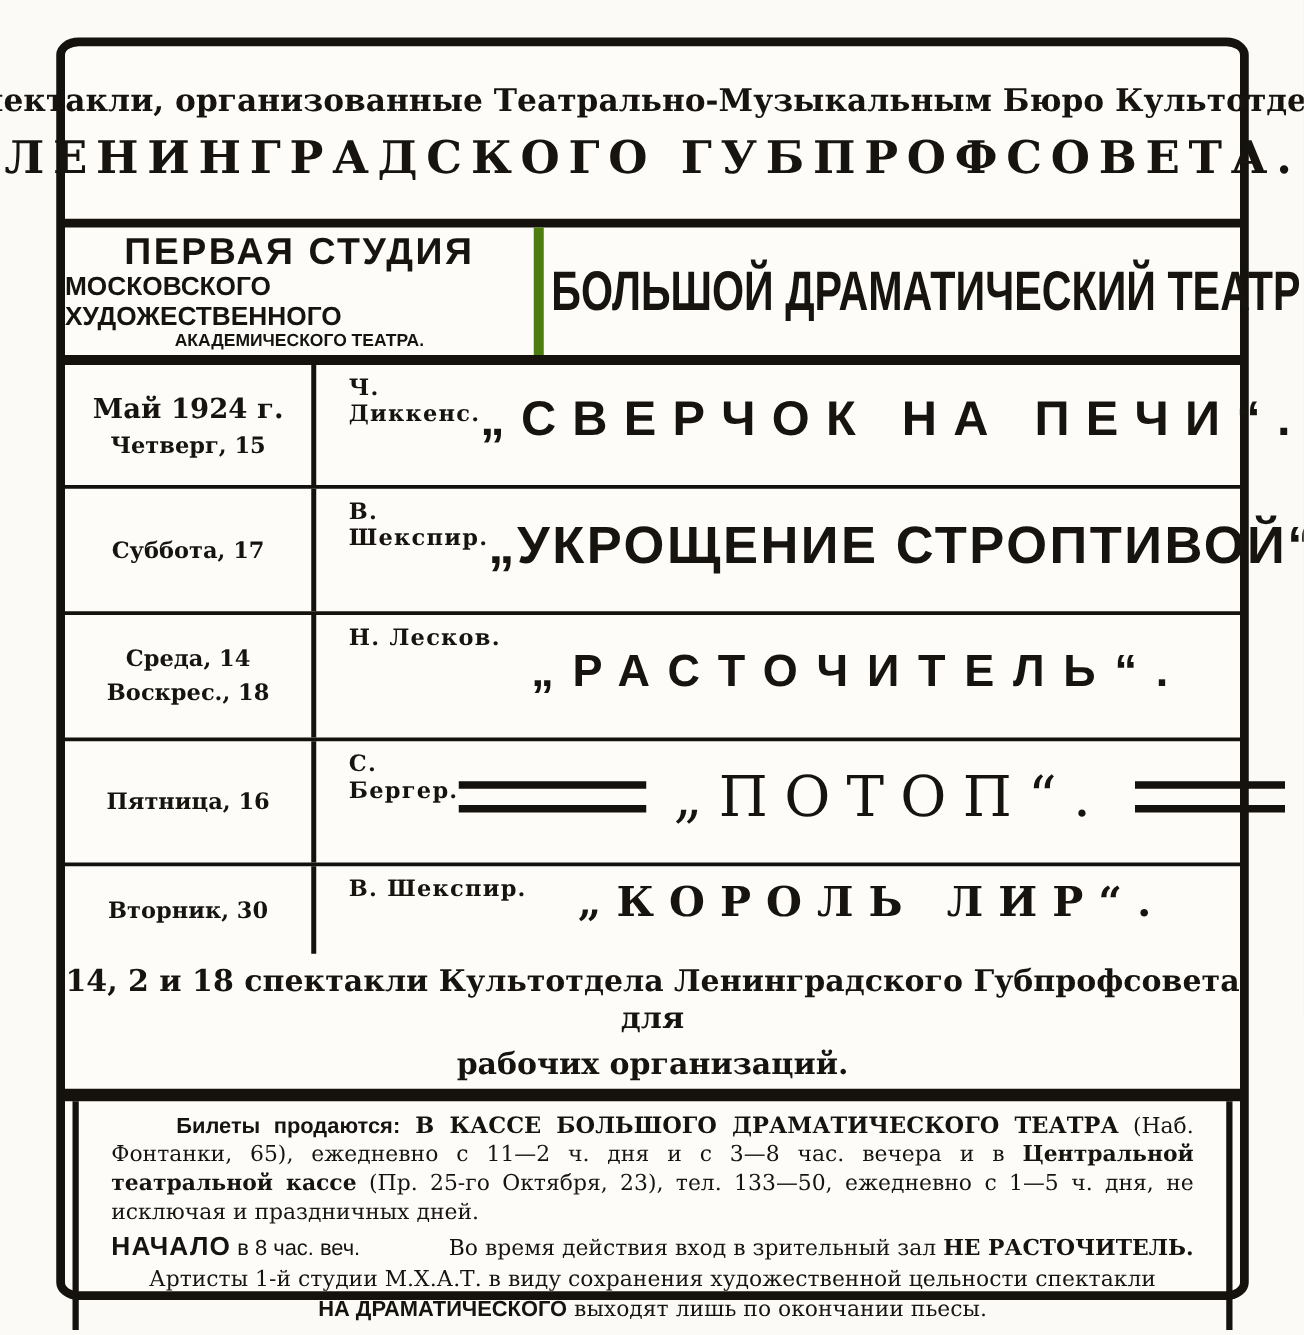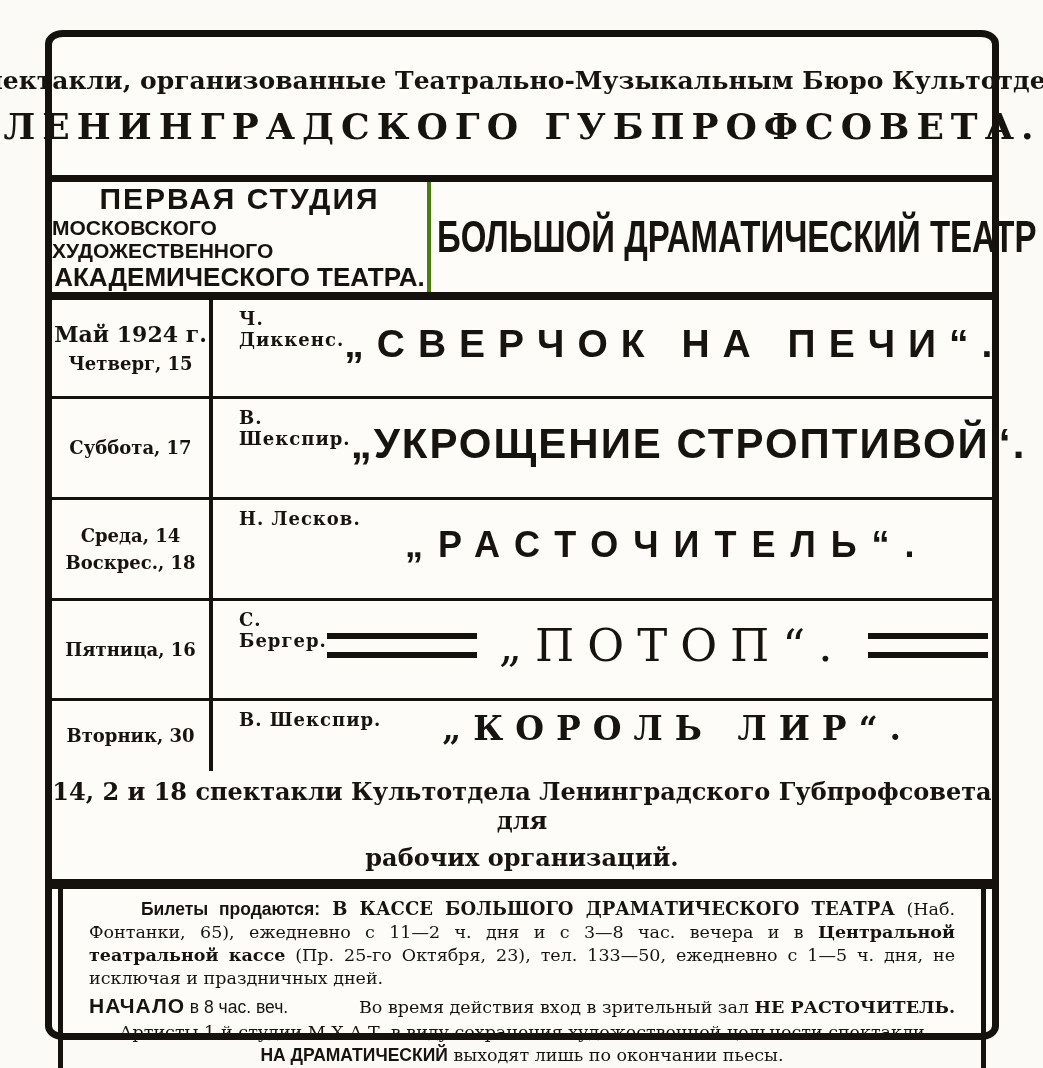--- a/index.html
+++ b/index.html
@@ -27,32 +27,32 @@
   .rule.h8{height:8px;}
   .rule.h10{height:10px;}
 
   
   .header{flex:0 0 138px;display:flex;flex-direction:column;justify-content:center;align-items:center;gap:10px;padding:0 10px;}
   .header .l1{font-size:25px;font-weight:bold;white-space:nowrap;}
   .header .l2{font-size:36px;font-weight:bold;letter-spacing:7px;white-space:nowrap;}
 
   
   .theatres{flex:0 0 102px;display:flex;}
-  .th-left{flex:0 0 375px;border-right:4px solid #4d7c0f;display:flex;flex-direction:column;justify-content:center;align-items:center;font-family:"Liberation Sans",sans-serif;font-weight:bold;line-height:1.12;}
+  .th-left{flex:0 0 375px;border-right:8px solid #4d7c0f;display:flex;flex-direction:column;justify-content:center;align-items:center;font-family:"Liberation Sans",sans-serif;font-weight:bold;line-height:1.12;}
   .th-left .a{font-size:30px;letter-spacing:2px;}
   .th-left .b{font-size:21px;}
-  .th-left .c{font-size:26px;}
+  .th-left .c{font-size:14px;}
   .th-right{flex:1;display:flex;align-items:center;justify-content:center;gap:14px;padding:0 6px;}
   .th-name{font-family:"Liberation Sans",sans-serif;font-weight:bold;font-size:33px;letter-spacing:0px;transform:scaleY(1.35);transform-origin:center;white-space:nowrap;}
 
   
   .srow{display:flex;align-items:stretch;}
   .srow.bline{border-bottom:3px solid #15120d;}
   .r0{flex:0 0 96px;} .r1{flex:0 0 98px;} .r2{flex:0 0 98px;} .r3{flex:0 0 97px;} .r4{flex:0 0 70px;}
-  .datecell{flex:0 0 157px;border-right:4px solid #15120d;display:flex;flex-direction:column;justify-content:center;align-items:center;gap:6px;padding:0;}
+  .datecell{flex:0 0 157px;border-right:4px solid #15120d;display:flex;flex-direction:column;justify-content:center;align-items:center;gap:6px;padding:20px;}
   .datecell .month{font-weight:bold;font-size:22px;white-space:nowrap;}
   .datecell .day{font-weight:bold;font-size:18px;white-space:nowrap;}
   .playcell{flex:1;position:relative;display:flex;flex-direction:row;justify-content:flex-start;padding:8px 18px 16px 26px;}
   .author{font-size:18px;font-weight:bold;letter-spacing:1px;}
   .titlewrap{flex:1;display:flex;align-items:center;justify-content:center;gap:22px;}
   .title{white-space:nowrap;}
   .t0{font-family:"Liberation Sans",sans-serif;font-weight:bold;font-size:39px;letter-spacing:13px;}
   .t1{font-family:"Liberation Sans",sans-serif;font-weight:bold;font-size:42px;letter-spacing:2px;}
   .t2{font-family:"Liberation Sans",sans-serif;font-weight:bold;font-size:36px;letter-spacing:15px;}
   .t3{font-family:"DejaVu Serif",serif;font-weight:normal;font-size:45px;letter-spacing:13px;}
@@ -180,18 +180,18 @@
       <div class="start-left">
         <b>НАЧАЛО</b><span> в 8 час. веч.</span>
       </div>
       <div class="no-entry">
         <span>Во время действия вход в зрительный зал </span><b>НЕ РАСТОЧИТЕЛЬ.</b>
       </div>
     </div>
     <div class="applause">
       <div>Артисты 1-й студии М.Х.А.Т. в виду сохранения художественной цельности спектакли</div>
       <div>
-        <b class="hv">НА ДРАМАТИЧЕСКИЙ</b><span> выходят лишь по окончании пьесы.</span>
+        <b class="hv">НА ДРАМАТИЧЕСКОГО</b><span> выходят лишь по окончании пьесы.</span>
       </div>
     </div>
   </div>
 
 </div>
 
 </body></html>

